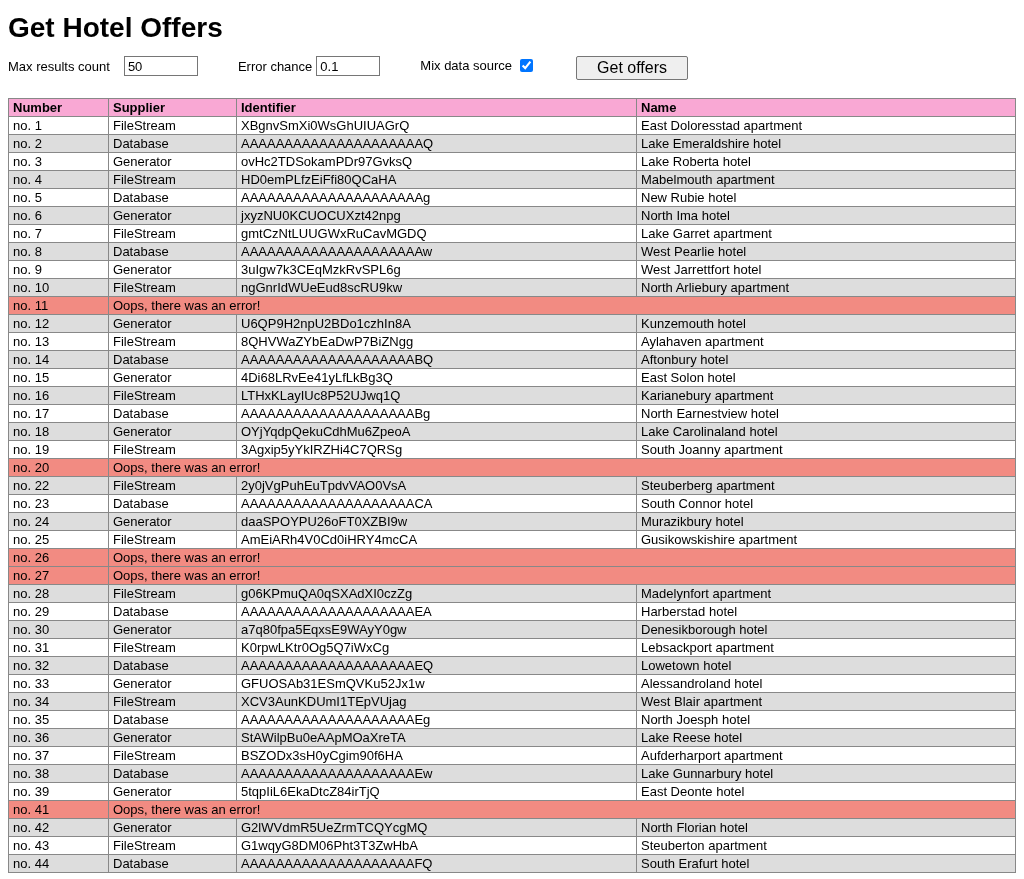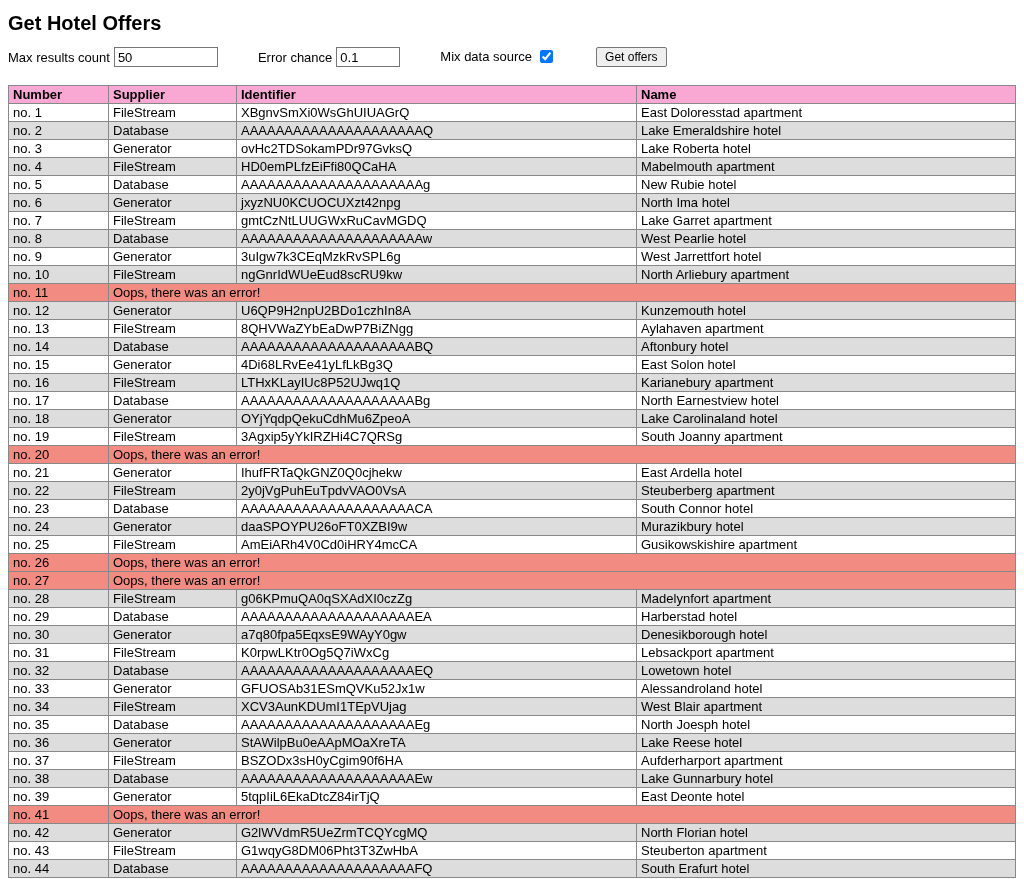--- a/index.html
+++ b/index.html
@@ -3,21 +3,21 @@
   <meta charset="utf-8">
   <style>
     * { box-sizing: border-box; }
     body {
       font-family: Arial, Helvetica, sans-serif;
       font-size: 13px;
       margin: 8px;
       color: #000;
     }
     h2 {
-      font-size: 20px;
+      font-size: 28px;
       margin: 4px 0 12px 0;
       font-weight: bold;
     }
     .controls {
       display: flex;
       align-items: flex-start;
       gap: 40px;
       margin-bottom: 18px;
     }
     .control-group {
@@ -27,29 +27,29 @@
     }
     .control-group label {
       font-size: 13px;
     }
     input[type="text"] {
       font-size: 13px;
       padding: 1px 3px;
       border: 1px solid #767676;
       height: 20px;
     }
-    #max-results { width: 104px; }
+    #max-results { width: 74px; margin-left: 10px; }
     #error-chance { width: 64px; }
     input[type="checkbox"] {
       width: 13px; height: 13px;
       accent-color: #0075ff;
     }
     button {
-      font-size: 12px;
-      padding: 2px 8px;
+      font-size: 16px;
+      padding: 2px 20px;
       background: #efefef;
       border: 1px solid #767676;
       border-radius: 2px;
       cursor: pointer;
     }
     table {
       border-collapse: collapse;
       width: 100%;
       table-layout: fixed;
     }
@@ -221,26 +221,20 @@
       <tr class="odd">
         <td>no. 19</td>
         <td>FileStream</td>
         <td>3Agxip5yYkIRZHi4C7QRSg</td>
         <td>South Joanny apartment</td>
       </tr>
       <tr class="error">
         <td>no. 20</td>
         <td colspan="3">Oops, there was an error!</td>
       </tr>
-      <tr class="odd">
-        <td>no. 21</td>
-        <td>Generator</td>
-        <td>IhufFRTaQkGNZ0Q0cjhekw</td>
-        <td>East Ardella hotel</td>
-      </tr>
       <tr class="even">
         <td>no. 22</td>
         <td>FileStream</td>
         <td>2y0jVgPuhEuTpdvVAO0VsA</td>
         <td>Steuberberg apartment</td>
       </tr>
       <tr class="odd">
         <td>no. 23</td>
         <td>Database</td>
         <td>AAAAAAAAAAAAAAAAAAAACA</td>

